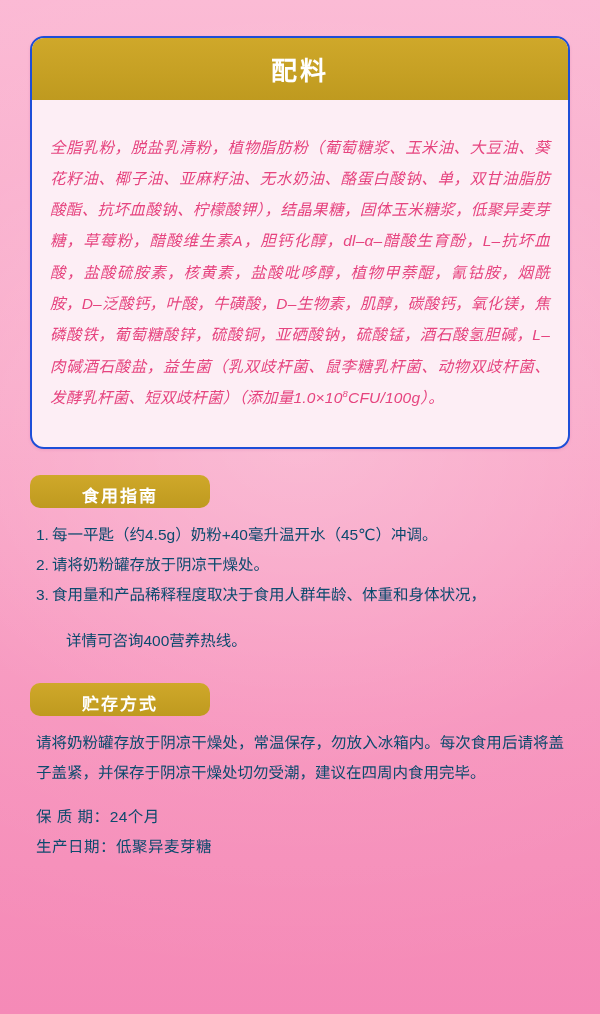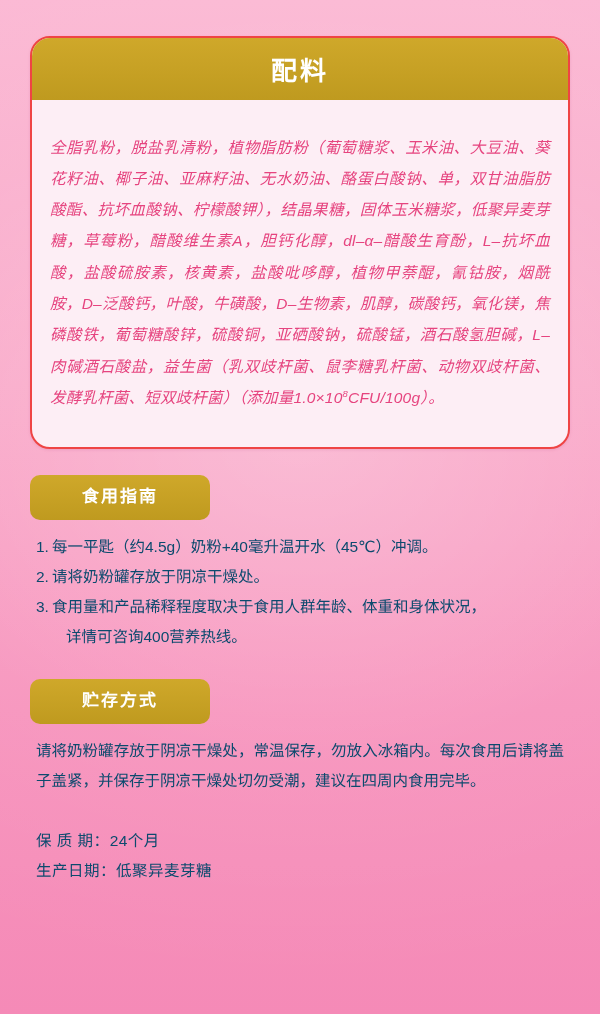--- a/index.html
+++ b/index.html
@@ -26,22 +26,22 @@
 
   .page {
     position: relative;
     padding: 36px 30px 0 30px;
     box-sizing: border-box;
   }
 
   
   .card {
     background: #fdeef5;
-    border: 2px solid #ef4444;
-    border-radius: 20px;
+    border: 2px solid #1d4ed8;
+    border-radius: 14px;
     overflow: hidden;
     box-shadow: 0 1px 3px rgba(180, 80, 130, 0.18);
   }
   .card-header {
     background: #c9a227;
     background: linear-gradient(180deg, #cfa82a 0%, #bf9a1f 100%);
     color: #ffffff;
     text-align: center;
     font-size: 26px;
     font-weight: bold;
@@ -69,21 +69,21 @@
     margin-top: 26px;
   }
   .pill {
     display: inline-block;
     background: #c9a227;
     background: linear-gradient(180deg, #cfa82a 0%, #bf9a1f 100%);
     color: #ffffff;
     font-size: 17px;
     font-weight: bold;
     letter-spacing: 2px;
-    padding: 7px 40px 13px 40px;
+    padding: 7px 40px 1px 40px;
     border-radius: 10px;
     text-align: center;
     min-width: 180px;
     box-sizing: border-box;
   }
   .section-body {
     margin-top: 12px;
     padding: 0 6px 0 6px;
     color: #0c4a6e;
     font-size: 15.5px;
@@ -95,20 +95,21 @@
     padding-left: 16px;
   }
   .list-item .idx {
     display: inline-block;
     margin-left: -16px;
     width: 16px;
   }
   .list-item .cont {
     display: block;
     padding-left: 14px;
+    margin-top: 16px;
   }
   .para {
     text-align: justify;
   }
   .kv-line {
     letter-spacing: 0.5px;
   }
 </style>
 </head>
 <body>
@@ -136,21 +137,21 @@
       <div class="list-item">
         <span class="idx">3.</span><span>食用量和产品稀释程度取决于食用人群年龄、体重和身体状况，</span>
         <span class="cont">详情可咨询400营养热线。</span>
       </div>
     </div>
   </div>
 
   <div class="section">
     <div class="pill">贮存方式</div>
     <div class="section-body">
-      <p class="para" style="margin:0 0 30px 0;">请将奶粉罐存放于阴凉干燥处，常温保存，勿放入冰箱内。每次食用后请将盖子盖紧，并保存于阴凉干燥处切勿受潮，建议在四周内食用完毕。</p>
+      <p class="para" style="margin:0 0 14px 0;">请将奶粉罐存放于阴凉干燥处，常温保存，勿放入冰箱内。每次食用后请将盖子盖紧，并保存于阴凉干燥处切勿受潮，建议在四周内食用完毕。</p>
       <div class="kv-line">
         <span>保 质 期：</span><span>24个月</span>
       </div>
       <div class="kv-line">
         <span>生产日期：</span><span>低聚异麦芽糖</span>
       </div>
     </div>
   </div>
 
 </div>

